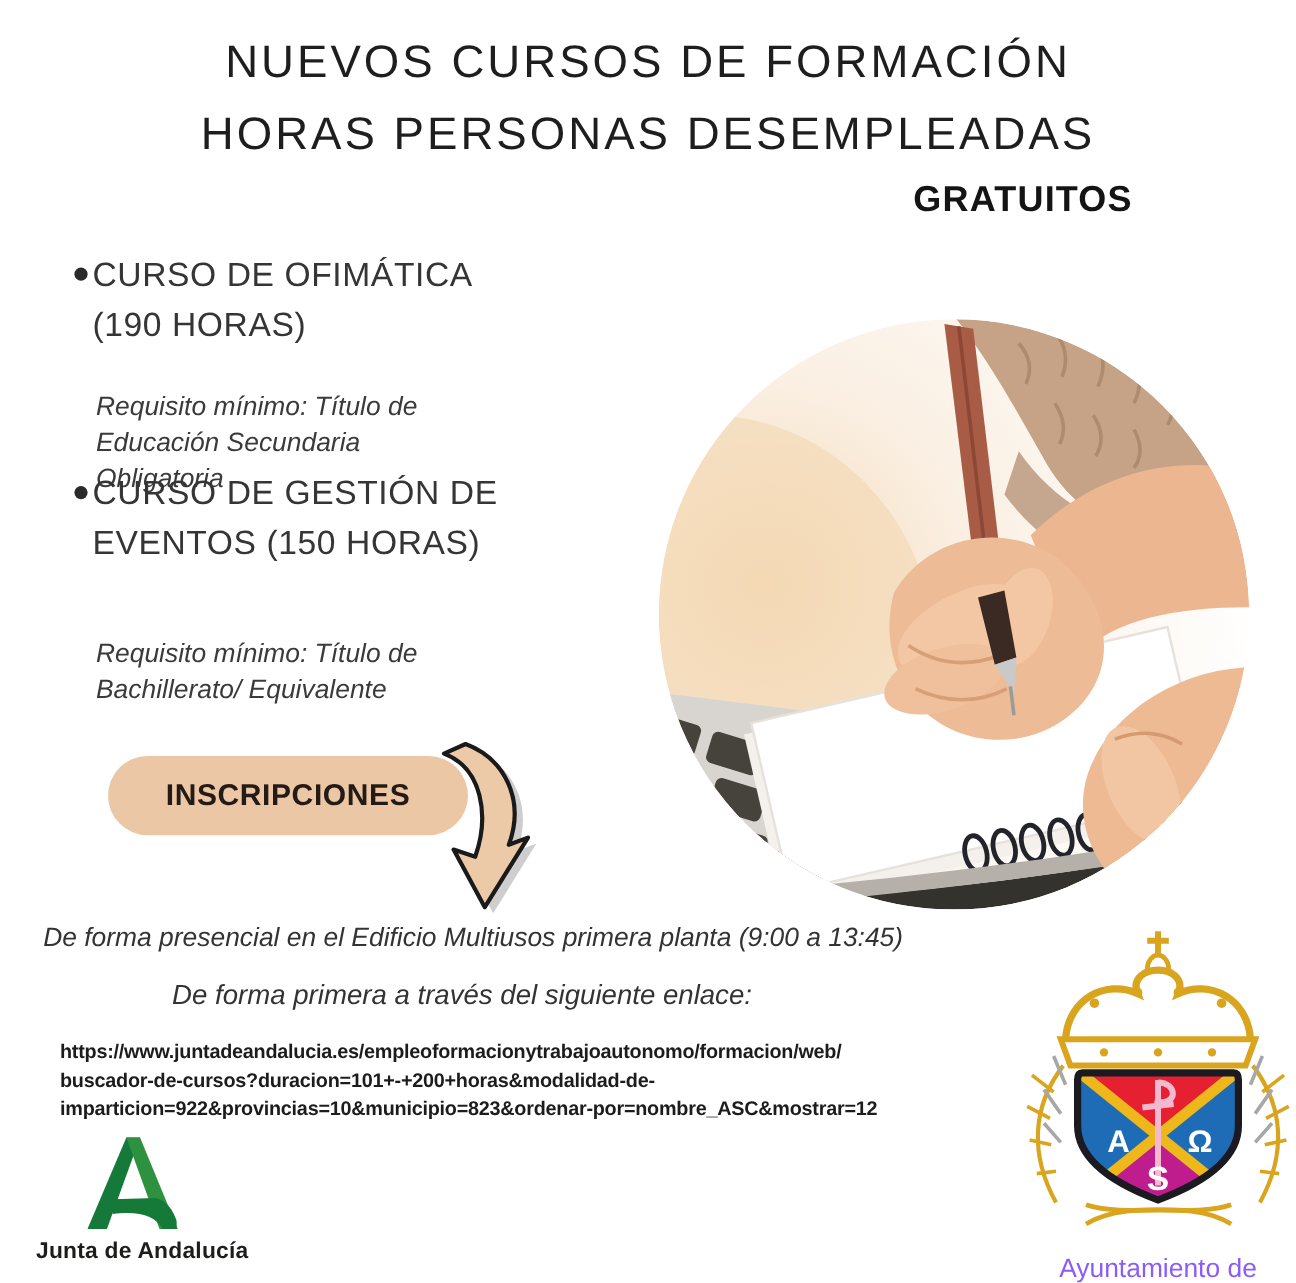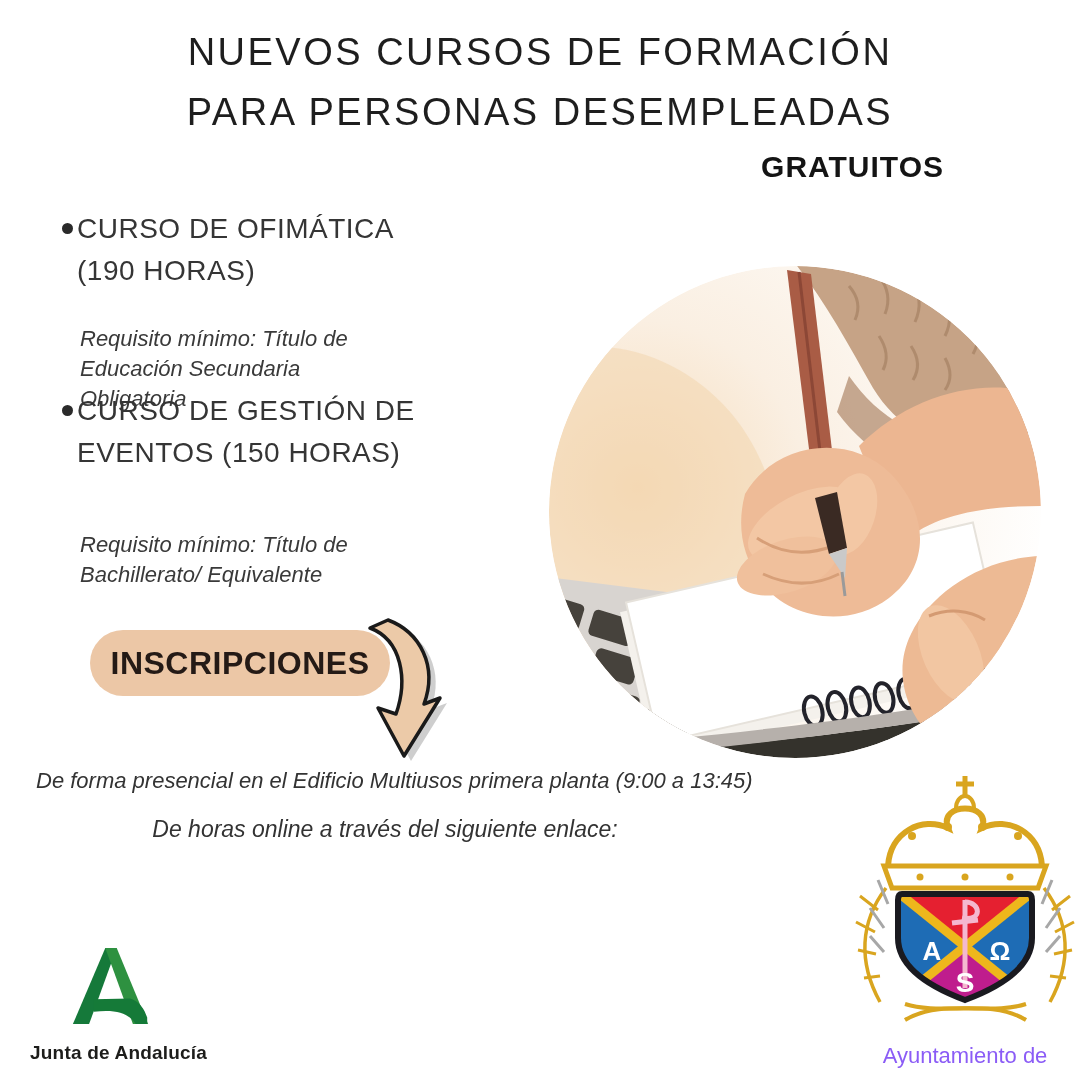--- a/index.html
+++ b/index.html
@@ -25,21 +25,21 @@
   .req{
     position:absolute;left:80px;width:390px;
     font-style:italic;font-size:22px;color:#3a3a3a;line-height:30px;white-space:pre-line;margin-top:20px;
   }
   .req-1{top:304px;}
   .req-2{top:510px;}
   .pill{
     position:absolute;left:90px;top:630px;width:300px;height:66px;border-radius:34px;
     background:#ecc7a6;border:none;display:flex;align-items:center;justify-content:center;
     font-family:"Liberation Sans",sans-serif;
-    font-size:32px;font-weight:700;letter-spacing:0.5px;color:#241a16;cursor:pointer;
+    font-size:25px;font-weight:700;letter-spacing:0.5px;color:#241a16;cursor:pointer;
   }
   .arrow-swoosh{position:absolute;left:358px;top:618px;}
   .photo{
     position:absolute;left:549px;top:266px;width:492px;height:492px;border-radius:50%;overflow:hidden;
   }
   .line-presencial{
     position:absolute;left:36px;top:768px;width:830px;
     font-style:italic;font-size:22px;color:#333;
   }
   .line-online{
@@ -47,34 +47,34 @@
     font-style:italic;font-size:23px;color:#333;
   }
   .url-block{
     position:absolute;left:50px;top:866px;width:740px;
     font-size:16.5px;font-weight:700;letter-spacing:-0.2px;color:#1c1c1c;line-height:23.5px;
     white-space:pre-line;word-break:break-all;text-decoration:none;
   }
   .junta{position:absolute;left:30px;top:946px;width:200px;}
   .junta svg{display:block;margin-left:42px;}
   .junta-label{
-    margin-top:16px;font-size:19px;font-weight:700;color:#1d1d1b;letter-spacing:0.2px;white-space:nowrap;
+    margin-top:6px;font-size:19px;font-weight:700;color:#1d1d1b;letter-spacing:0.2px;white-space:nowrap;
   }
   .escudo{position:absolute;left:850px;top:770px;width:230px;text-align:center;}
   .ayto-line1{font-size:22px;color:#8b5cf6;margin-top:17px;}
   .ayto-line2{font-size:12px;font-weight:700;letter-spacing:0.2px;color:#161616;margin-top:2px;}
 </style>
 </head>
 <body>
 
 <div class="canvas">
 
   <div class="title">
     <div>NUEVOS CURSOS DE FORMACIÓN</div>
-    <div>PARA PERSONAS DESEMPLEADAS</div>
+    <div>HORAS PERSONAS DESEMPLEADAS</div>
   </div>
   <div class="badge-free">GRATUITOS</div>
 
   <div class="course course-1">
     <span class="dot"></span>
     <span class="name">CURSO DE OFIMÁTICA
 (190 HORAS)</span>
   </div>
   <div class="req req-1">Requisito mínimo: Título de
 Educación Secundaria
@@ -177,21 +177,24 @@
         <path d="M208,272 C232,288 258,290 284,280 M214,308 C240,320 266,320 290,308" stroke="#d79f78" stroke-width="3" fill="none"></path>
 
         <polygon points="266,232 288,226 298,282 280,288" fill="#3a2a23"></polygon>
         <polygon points="280,288 298,282 296,312" fill="#c9c9c9"></polygon>
         <line x1="293" y1="306" x2="296" y2="330" stroke="#9a9a9a" stroke-width="3"></line>
       </g>
     </svg>
   </div>
 
   <div class="line-presencial">De forma presencial en el Edificio Multiusos primera planta (9:00 a 13:45)</div>
-  <div class="line-online">De horas online a través del siguiente enlace:</div>
+  <div class="line-online">De forma primera a través del siguiente enlace:</div>
+  <a class="url-block" href="#">https://www.juntadeandalucia.es/empleoformacionytrabajoautonomo/formacion/web/
+buscador-de-cursos?duracion=101+-+200+horas&amp;modalidad-de-
+imparticion=922&amp;provincias=10&amp;municipio=823&amp;ordenar-por=nombre_ASC&amp;mostrar=12</a>
 
   <div class="junta">
     <svg width="78" height="80" viewBox="0 0 80 84">
       <polygon points="34,2 46,2 17,82 0,82" fill="#15793a"></polygon>
       <polygon points="34,2 46,2 79,82 63,82" fill="#2e9140"></polygon>
       <path d="M22,56 L60,55 C70,58 75,66 78,75 L78,82 L66,82 C59,71 46,66 22,69 Z" fill="#157a38"></path>
     </svg>
     <div class="junta-label">Junta de Andalucía</div>
   </div>
 

